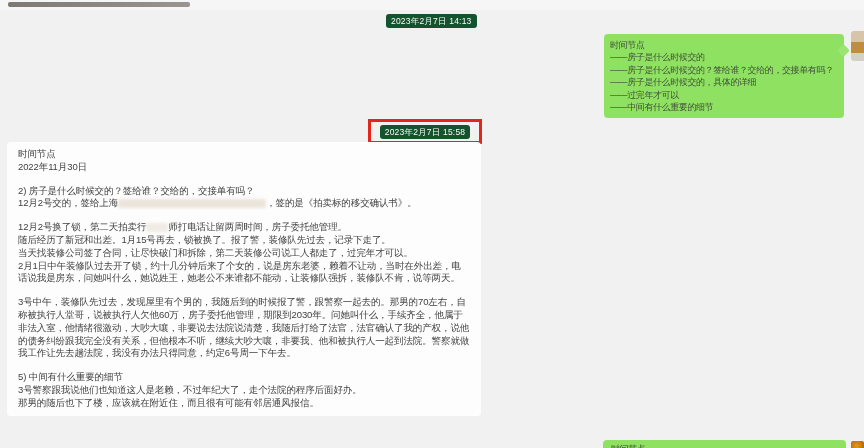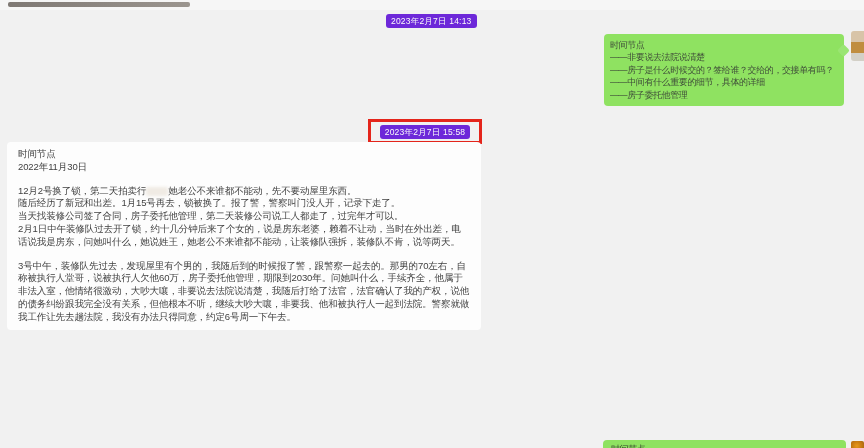--- a/index.html
+++ b/index.html
@@ -8,21 +8,21 @@
     background:#f1f1f1; overflow:hidden;
     font-family:"Liberation Sans","DejaVu Sans",sans-serif;
     color:#3f3f3f;
   }
   .topbar{position:absolute;left:0;top:0;width:864px;height:10px;background:#f6f6f6;}
   .title-redact{
     position:absolute;left:8px;top:2px;width:182px;height:5px;
     background:linear-gradient(90deg,#7f7974,#9b958f);border-radius:2px;
   }
   .ts{
-    position:absolute; background:#6d28d9; color:#fbfbfb;
+    position:absolute; background:#14532d; color:#fbfbfb;
     font-size:8.5px; line-height:10px; padding:2px 5px; border-radius:3px;
     white-space:nowrap; letter-spacing:0.2px;
   }
   .ts1{left:386px;top:14px;}
   .annotation{
     position:absolute;left:368px;top:119px;width:114px;height:25px;
     border:3px solid #e4251b; box-sizing:border-box;
     display:flex;align-items:center;justify-content:center;
   }
   .annotation .ts{position:static;text-align:center;}
@@ -66,24 +66,25 @@
 
 <div class="screen">
 
   <div class="topbar"></div>
   <div class="title-redact"></div>
 
   <div class="ts ts1">2023年2月7日 14:13</div>
 
   <div class="bubble-green bubble-top">
     <div class="g-line">时间节点</div>
-    <div class="g-line">——非要说去法院说清楚</div>
+    <div class="g-line">——房子是什么时候交的</div>
     <div class="g-line">——房子是什么时候交的？签给谁？交给的，交接单有吗？</div>
-    <div class="g-line">——中间有什么重要的细节，具体的详细</div>
-    <div class="g-line">——房子委托他管理</div>
+    <div class="g-line">——房子是什么时候交的，具体的详细</div>
+    <div class="g-line">——过完年才可以</div>
+    <div class="g-line">——中间有什么重要的细节</div>
     <div class="tail-right"></div>
   </div>
 
   <div class="avatar avatar-top">
     <svg width="30" height="30">
       <rect x="0" y="0" width="15" height="11" fill="#d8c4a8"></rect>
       <rect x="15" y="0" width="15" height="11" fill="#cfa366"></rect>
       <rect x="0" y="11" width="15" height="11" fill="#c08d3f"></rect>
       <rect x="15" y="11" width="15" height="11" fill="#cc7e1e"></rect>
       <rect x="0" y="22" width="30" height="8" fill="#d3d0c7"></rect>
@@ -93,32 +94,41 @@
   <div class="annotation">
     <div class="ts">2023年2月7日 15:58</div>
   </div>
 
   <div class="bubble-white">
     <div class="para">
       <div class="w-line">时间节点</div>
       <div class="w-line">2022年11月30日</div>
     </div>
 
+    <div class="para">
+      <div class="w-line">2) 房子是什么时候交的？签给谁？交给的，交接单有吗？</div>
+      <div class="w-line"><span>12月2号交的，签给上海</span><span class="redact-blur redact-wide"></span><span>，签的是《拍卖标的移交确认书》。</span></div>
+    </div>
 
     <div class="para">
-      <div class="w-line"><span>12月2号换了锁，第二天拍卖行</span><span class="redact-blur redact-small"></span><span>她老公不来谁都不能动，先不要动屋里东西。</span></div>
-      <div class="w-line">随后经历了新冠和出差。1月15号再去，锁被换了。报了警，警察叫门没人开，记录下走了。</div>
-      <div class="w-line">当天找装修公司签了合同，房子委托他管理，第二天装修公司说工人都走了，过完年才可以。</div>
+      <div class="w-line"><span>12月2号换了锁，第二天拍卖行</span><span class="redact-blur redact-small"></span><span>师打电话让留两周时间，房子委托他管理。</span></div>
+      <div class="w-line">随后经历了新冠和出差。1月15号再去，锁被换了。报了警，装修队先过去，记录下走了。</div>
+      <div class="w-line">当天找装修公司签了合同，让尽快破门和拆除，第二天装修公司说工人都走了，过完年才可以。</div>
       <div class="w-line">2月1日中午装修队过去开了锁，约十几分钟后来了个女的，说是房东老婆，赖着不让动，当时在外出差，电话说我是房东，问她叫什么，她说姓王，她老公不来谁都不能动，让装修队强拆，装修队不肯，说等两天。</div>
     </div>
 
     <div class="para">
       <div class="w-line">3号中午，装修队先过去，发现屋里有个男的，我随后到的时候报了警，跟警察一起去的。那男的70左右，自称被执行人堂哥，说被执行人欠他60万，房子委托他管理，期限到2030年。问她叫什么，手续齐全，他属于非法入室，他情绪很激动，大吵大嚷，非要说去法院说清楚，我随后打给了法官，法官确认了我的产权，说他的债务纠纷跟我完全没有关系，但他根本不听，继续大吵大嚷，非要我、他和被执行人一起到法院。警察就做我工作让先去趟法院，我没有办法只得同意，约定6号周一下午去。</div>
     </div>
 
+    <div class="para">
+      <div class="w-line">5) 中间有什么重要的细节</div>
+      <div class="w-line">3号警察跟我说他们也知道这人是老赖，不过年纪大了，走个法院的程序后面好办。</div>
+      <div class="w-line">那男的随后也下了楼，应该就在附近住，而且很有可能有邻居通风报信。</div>
+    </div>
   </div>
 
   <div class="bubble-green bubble-bottom-cut">
     <div class="g-line">时间节点</div>
   </div>
   <div class="avatar avatar-bottom"></div>
 
 </div>
 
 </body></html>

